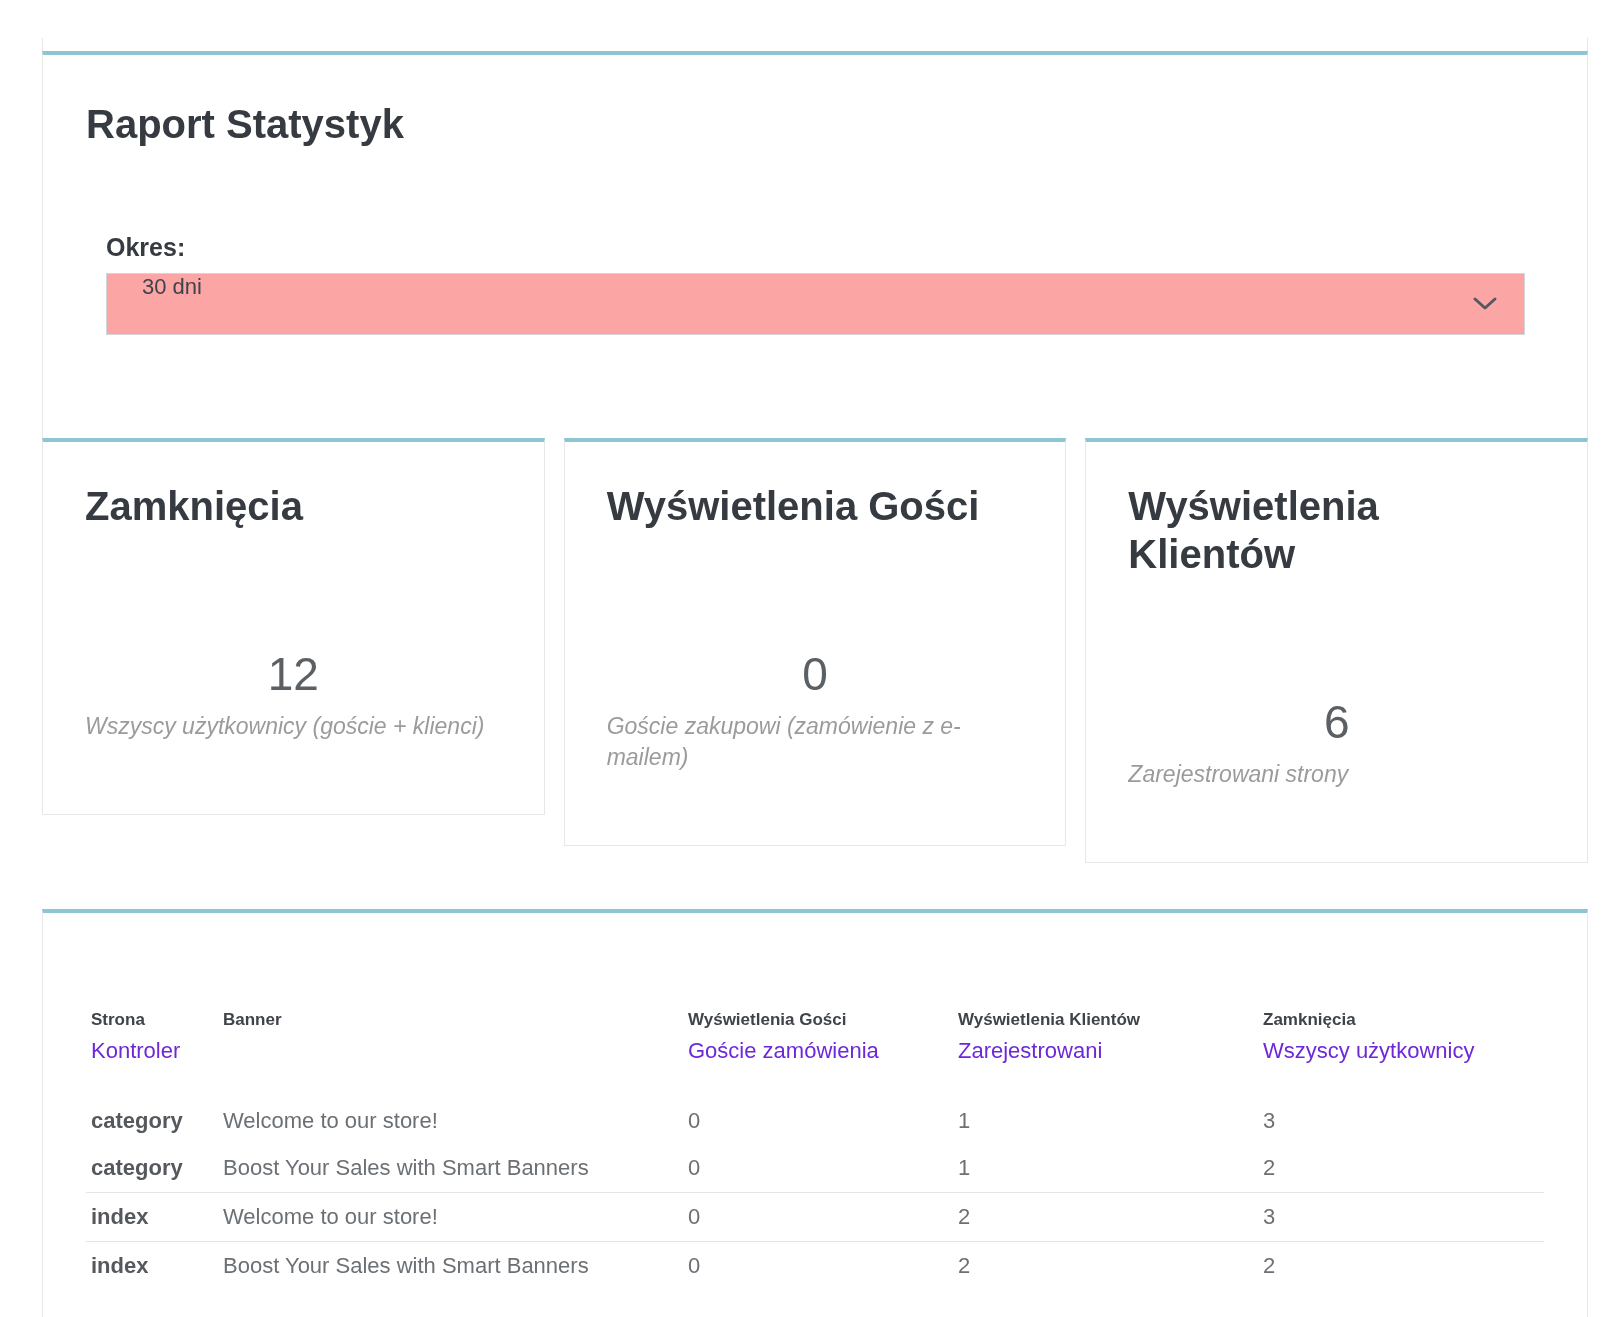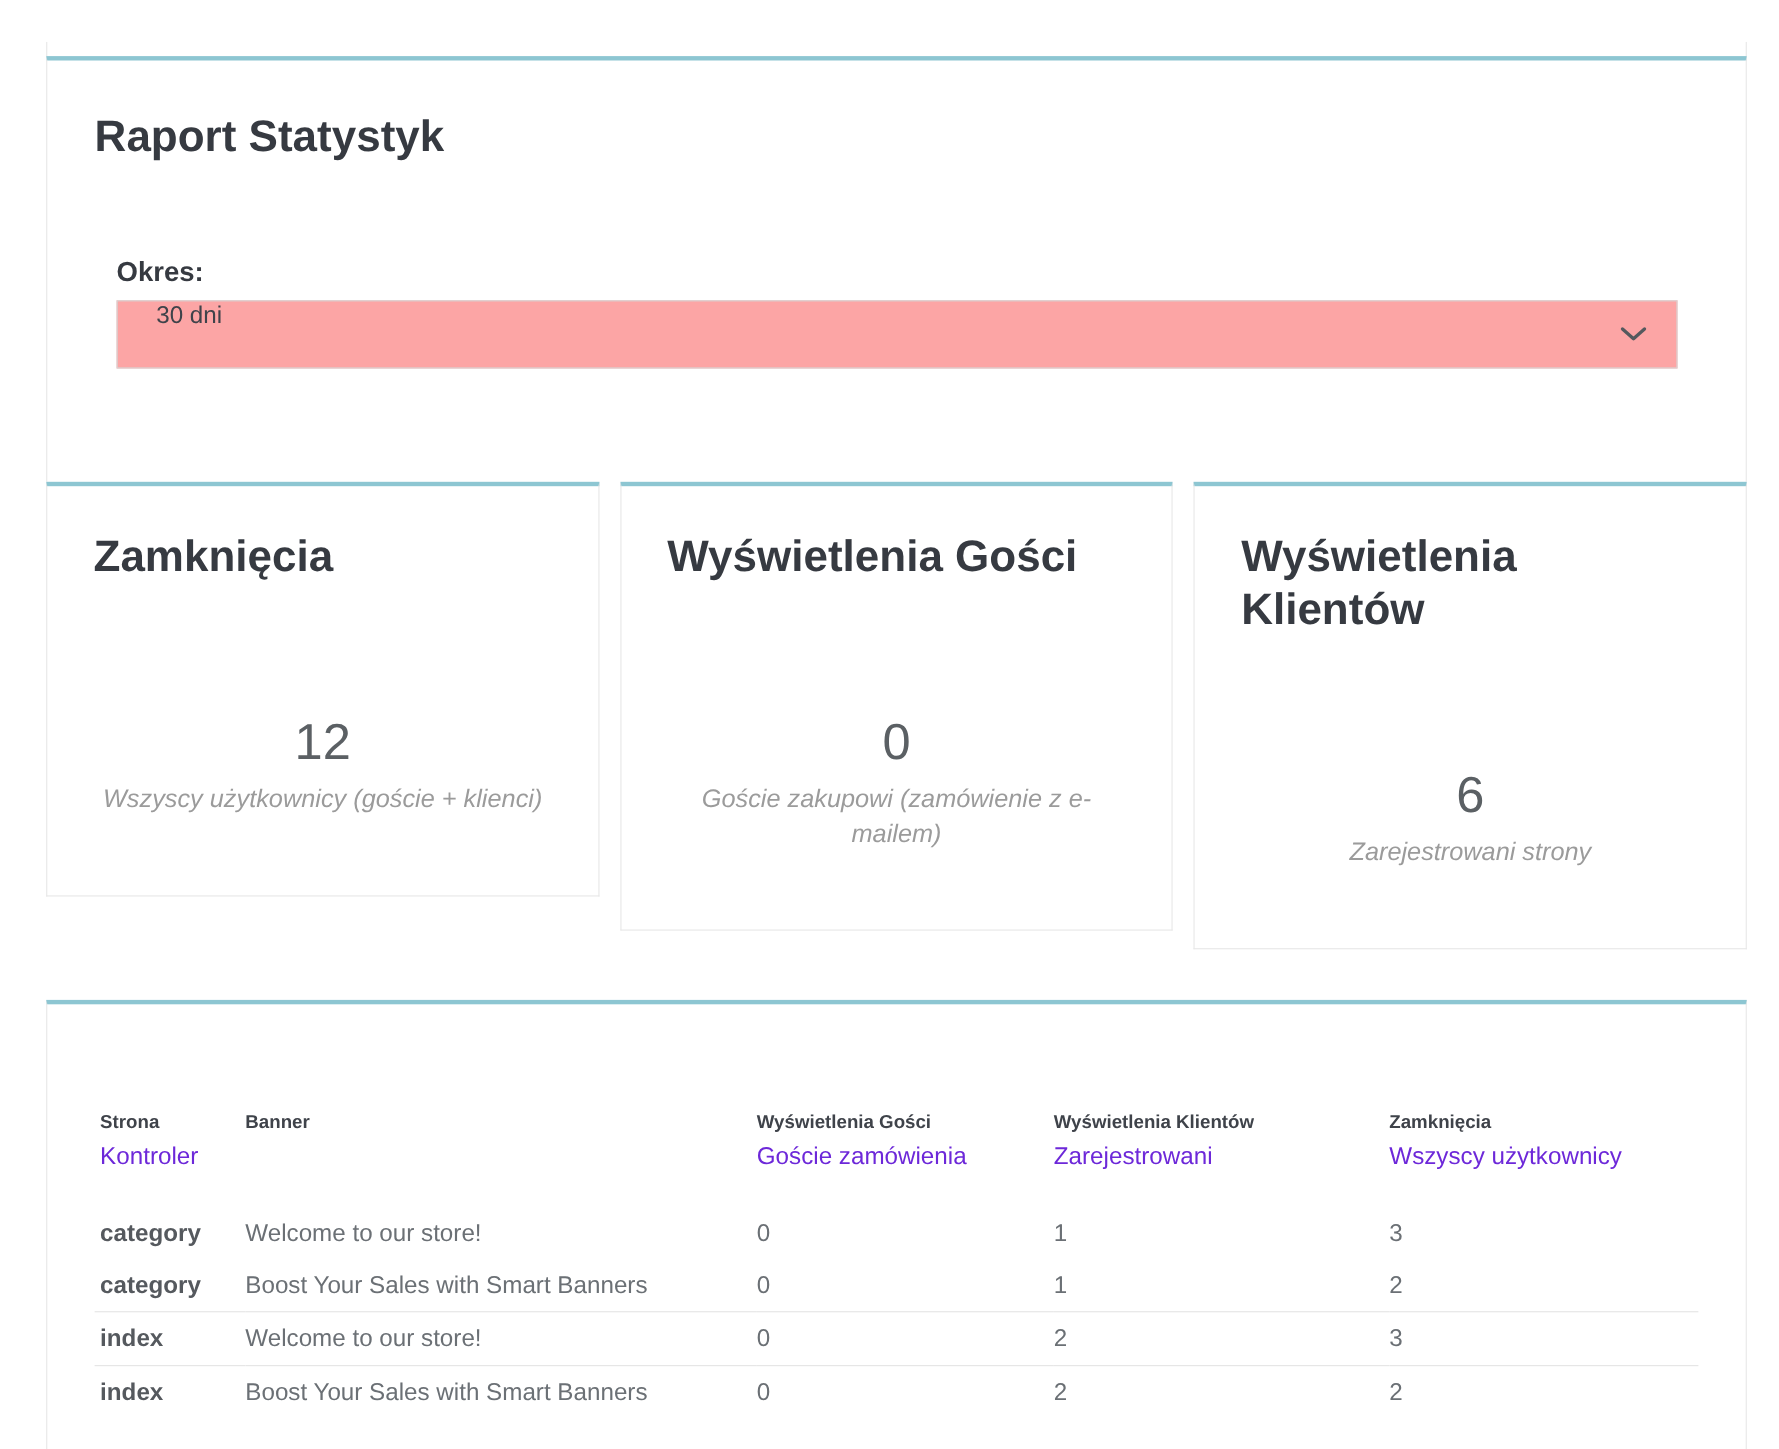--- a/index.html
+++ b/index.html
@@ -92,21 +92,21 @@
   }
   .card .kpi-value {
     margin-top: 118px;
     text-align: center;
     font-size: 46px;
     line-height: 1.15;
     color: #5b6064;
   }
   .card .kpi-caption {
     margin-top: 10px;
-    text-align: center;
+    text-align: left;
     font-style: italic;
     font-size: 23px;
     line-height: 1.35;
     color: #9b9b9b;
   }
   
   .panel-table {
     margin-top: 46px;
     padding: 45px 43px 40px 43px;
   }

